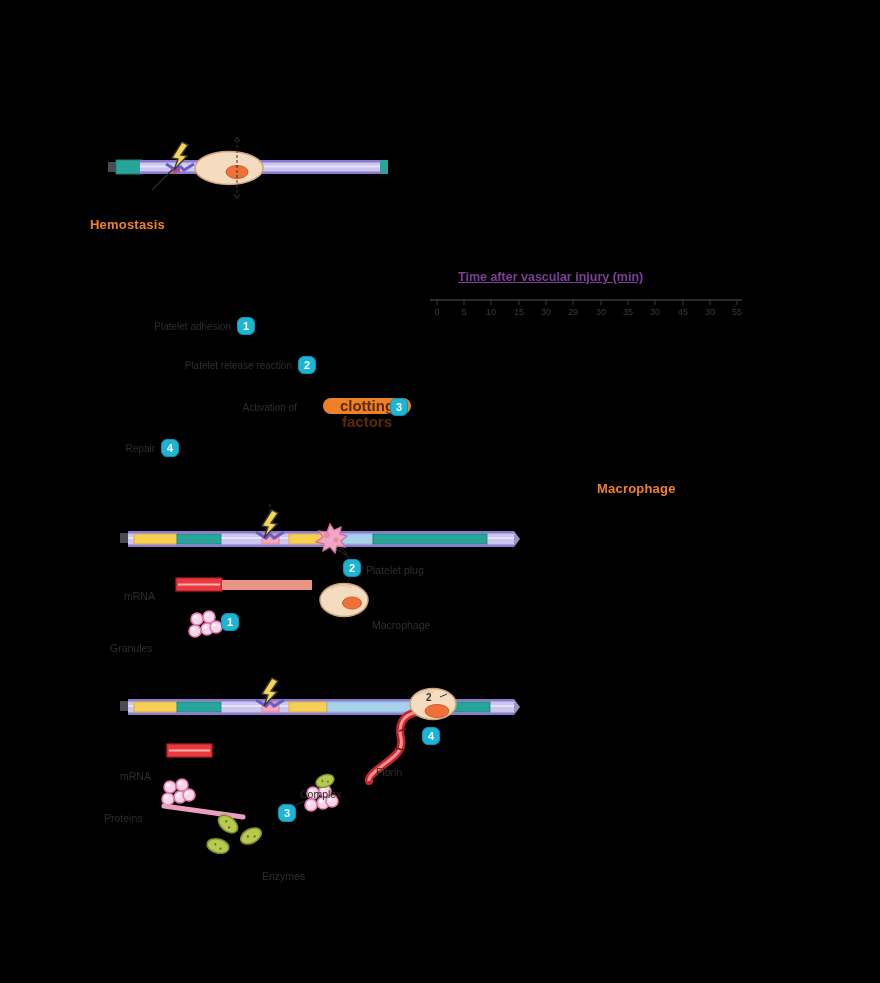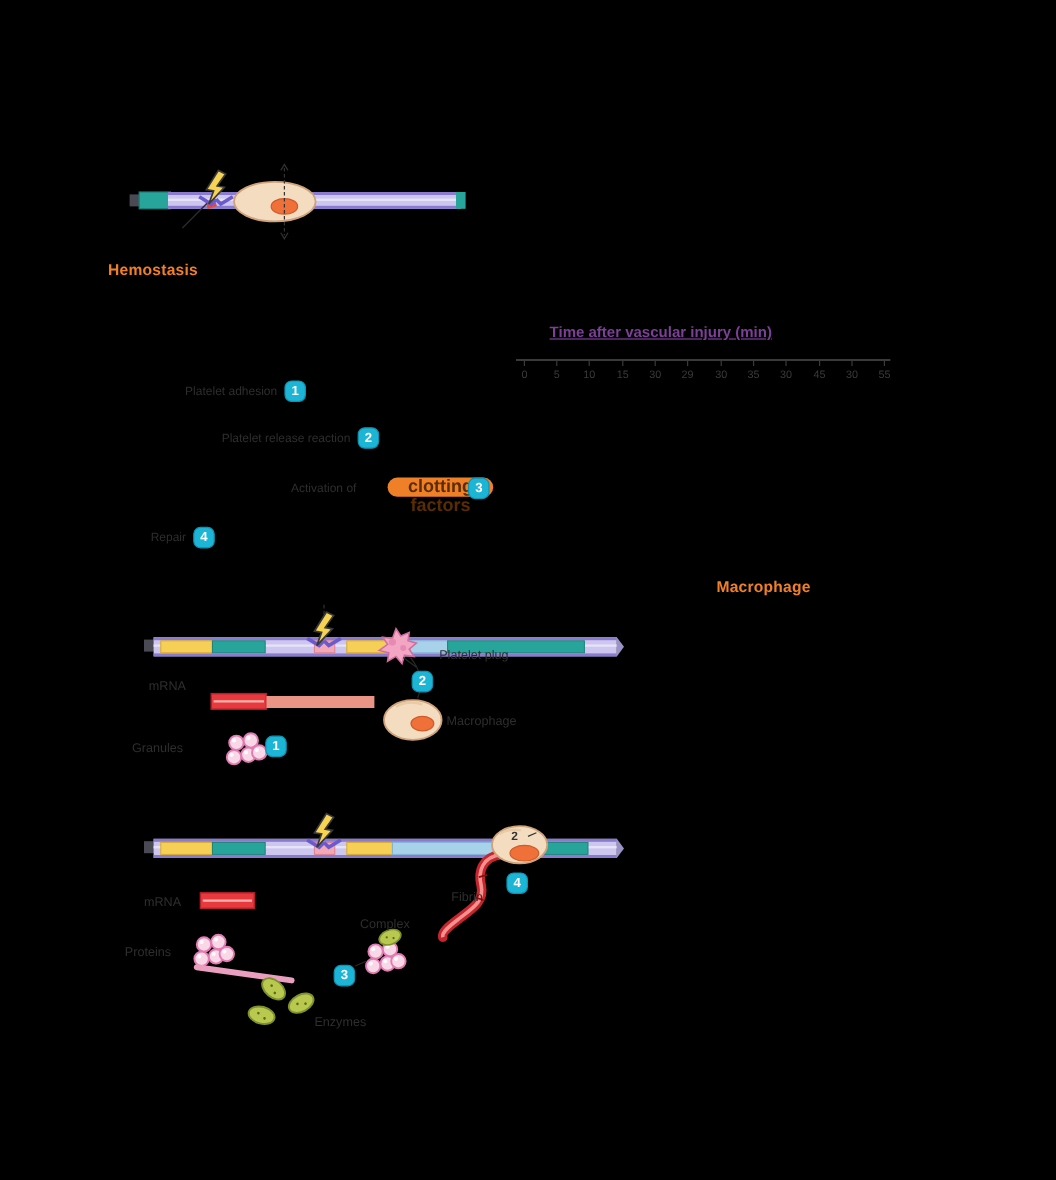--- a/index.html
+++ b/index.html
@@ -1,21 +1,21 @@
 <!DOCTYPE html>
 <html><head>
 <meta charset="utf-8">
 <style>
   html,body{margin:0;padding:0;background:#000;}
   #canvas{position:relative;width:880px;height:947px;background:#000000;overflow:hidden;
           font-family:Liberation Sans, sans-serif;}
   .abs{position:absolute;}
   .olabel{color:#f08028;font-weight:bold;font-size:13px;letter-spacing:.2px;}
   .plabel{color:#7d3f98;font-weight:bold;font-size:12.5px;text-decoration:underline;text-align:center;}
-  .dark{color:#2e2e2e;font-size:10.5px;}
+  .dark{color:#2e2e2e;font-size:10.5px;margin-top:24px;}
   .tick-label{position:absolute;color:#3a3a3a;font-size:9px;transform:translateX(-50%);}
   .badge{position:absolute;width:18px;height:18px;background:#1cb5d6;border:1px solid #0e93b2;
          border-radius:6px;color:#ffffff;font-size:11px;font-weight:bold;
          display:flex;align-items:center;justify-content:center;box-sizing:border-box;}
   .pill{position:absolute;background:#f08028;border-radius:8px;height:16px;line-height:16px;
         color:#5a2c00;font-size:15px;font-weight:bold;text-align:center;padding:0 6px;margin-left:21px;}
   .steptext{position:absolute;color:#2e2e2e;font-size:10px;white-space:nowrap;
             transform:translateX(-100%);}
   .cellnum{position:absolute;color:#333333;font-size:10px;font-weight:bold;}
 </style>

